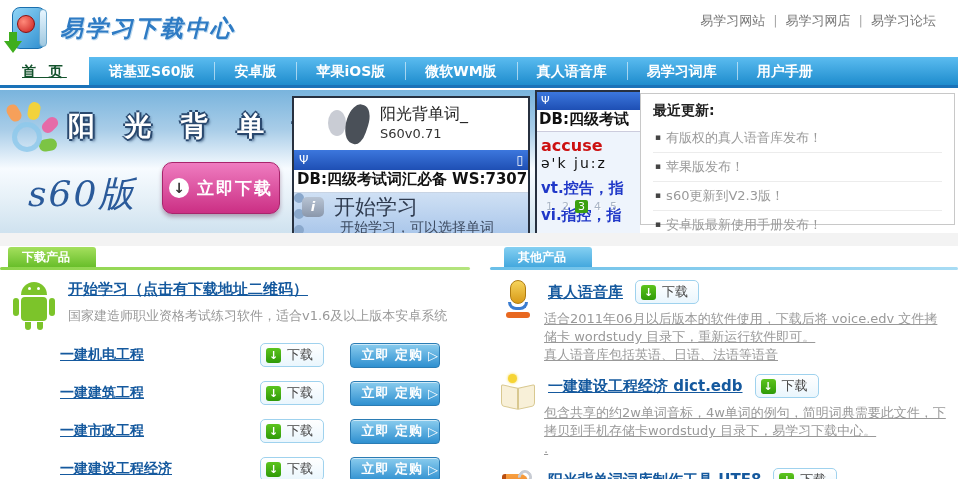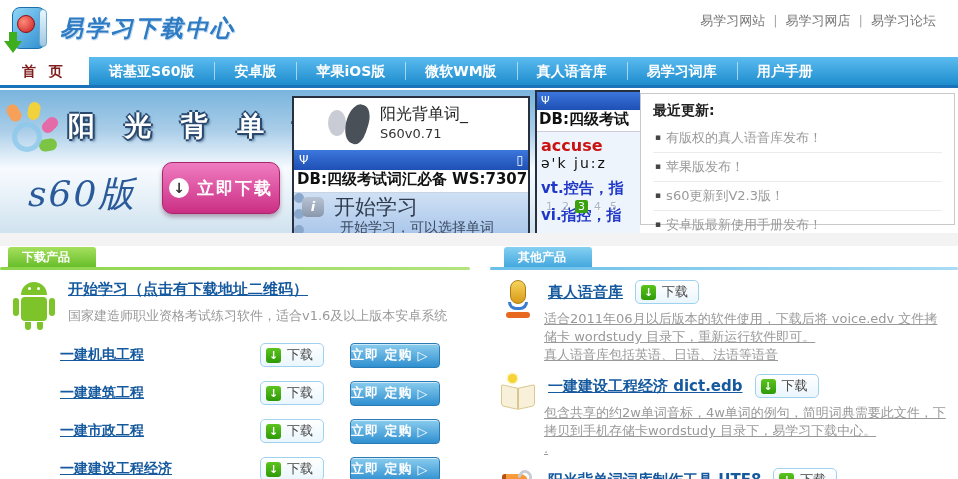--- a/index.html
+++ b/index.html
@@ -26,21 +26,21 @@
   .toplinks a { color:#777; text-decoration:none; margin:0 8px; cursor:pointer; }
   .toplinks .sep { color:#aaa; }
 
   
   .nav { position:absolute; left:0; top:57px; width:958px; height:31px;
     background:linear-gradient(#5bbcf0,#1e8ccd); border-bottom:3px solid #1a72b8; display:flex; }
   .nav-item { position:relative; height:28px; line-height:28px; padding:0 20px; color:#fff;
     font-size:14px; font-weight:bold; cursor:pointer; white-space:nowrap; }
   .nav-item:not(:first-child)::before { content:""; position:absolute; left:0; top:5px; height:18px;
     width:1px; background:rgba(255,255,255,.55); }
-  .nav-item.active { background:#fff; color:#7f1d1d; padding:0 22px; letter-spacing:4px; }
+  .nav-item.active { background:#fff; color:#14532d; padding:0 22px; letter-spacing:4px;text-decoration:underline; }
   .nav-item.active::before, .nav-item.active + .nav-item::before { display:none; }
 
   
   .banner-row { position:absolute; left:0; top:90px; width:958px; height:143px; }
   .banner-sky { position:absolute; left:0; top:0; width:640px; height:143px;
     background:linear-gradient(#79b4dd 0%,#a9cde8 28%,#f7fbff 55%,#e7f1f8 75%,#cfe2ef 100%); }
   .banner-left { position:absolute; left:2px; top:0; width:288px; height:143px; }
   .sun-icon { position:absolute; left:4px; top:14px; width:56px; height:56px; }
   .sun-ring { position:absolute; left:6px; top:18px; width:30px; height:30px; border-radius:50%;
     border:5px solid rgba(140,200,235,.8); }
@@ -140,21 +140,21 @@
   .prod-title { margin-left:56px; font-size:15px; }
   .prod-desc { margin:8px 0 0 56px; font-size:13px; white-space:nowrap; }
 
   .dl-row { display:flex; align-items:center; height:30px; margin-top:8px; }
   .dl-row .plink { margin-left:60px; font-size:14px; width:200px; }
   .dl-btn { display:inline-flex; align-items:center; gap:6px; height:24px; padding:0 10px 0 5px;
     background:linear-gradient(#ffffff,#eaf6fd); border:1px solid #9fd2ee; border-radius:5px;
     font-size:13px; color:#444; cursor:pointer; white-space:nowrap; }
   .dl-ico { width:15px; height:15px; border-radius:3px; background:linear-gradient(#5cc41e,#2f9a08);
     color:#fff; font-size:11px; font-weight:bold; text-align:center; line-height:15px; }
-  .order-btn { margin-left:26px; display:inline-flex; align-items:center; justify-content:flex-start; gap:5px;
+  .order-btn { margin-left:26px; display:inline-flex; align-items:center; justify-content:flex-end; gap:5px;
     width:90px; height:25px; background:linear-gradient(#8accee,#2f90d0); border:1px solid #2b7cb4;
     border-radius:4px; color:#fff; font-size:13px; font-weight:bold; cursor:pointer;
     box-shadow:inset 0 1px 0 rgba(255,255,255,.6); letter-spacing:1px; }
 
   
   .oprod { position:relative; margin:10px 0 0 10px; }
   .oicon { position:absolute; left:0; top:0; width:38px; height:40px; }
   .otitle-row { margin-left:48px; display:flex; align-items:center; gap:12px; }
   .otitle-row .plink { font-size:15px; white-space:nowrap; }
   .odesc { margin-left:44px; margin-top:6px; font-size:13px; color:#999; white-space:nowrap; line-height:18px;text-decoration:underline; }

